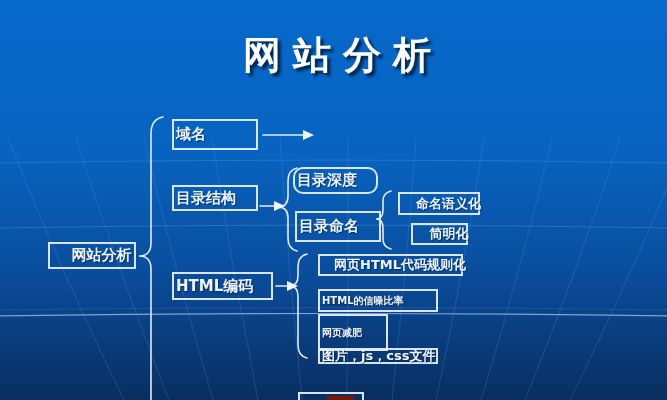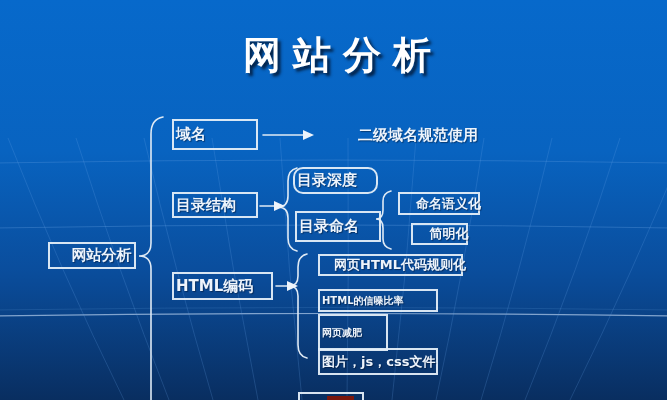--- a/index.html
+++ b/index.html
@@ -41,31 +41,31 @@
   }
   .fs15{font-size:15px;}
   .fs14{font-size:10px;}
   .fs13{font-size:13px;}
   
   #root-box{left:48px;top:242px;width:88px;height:27px;font-size:15px;}
   
   #domain-box{left:172px;top:119px;width:86px;height:31px;}
   #domain-result{left:339px;top:126px;}
   
-  #dir-box{left:172px;top:192px;width:86px;height:26px;}
+  #dir-box{left:172px;top:185px;width:86px;height:26px;}
   #dir-depth-box{left:293px;top:167px;width:85px;height:27px;border-radius:10px;}
   #dir-naming-box{left:295px;top:211px;width:86px;height:31px;}
   #naming-sem-box{left:398px;top:192px;width:82px;height:23px;}
   #concise-box{left:400px;top:223px;width:57px;height:22px;margin-left:11px;}
   
   #html-box{left:172px;top:272px;width:101px;height:28px;}
   #html-rule-box{left:318px;top:254px;width:145px;height:22px;}
   #html-snr-box{left:318px;top:289px;width:120px;height:23px;}
   #page-slim-box{left:318px;top:314px;width:70px;height:37px;}
-  #files-box{left:318px;top:348px;width:120px;height:27px;}
+  #files-box{left:318px;top:348px;width:120px;height:16px;}
   
   #cutoff-box{
     left:298px;top:392px;width:66px;height:8px;
     border:2px solid rgba(228,238,248,.95);
     border-bottom:none;
   }
   #cutoff-red{
     margin:2px 8px 0 8px;
     height:4px;
     background:#7a170d;
@@ -121,21 +121,20 @@
       <polygon points="274,201 285,206 274,211"></polygon>
       <polygon points="287,281 298,286 287,291"></polygon>
     </g>
   </svg>
 
   <div id="title" class="abs">网站分析</div>
 
   <div id="root-box" class="abs node ctr">网站分析</div>
 
   <div id="domain-box" class="abs node pl fs15">域名</div>
-  <div id="domain-result" class="abs plain-label fs15">二级域名规范使用</div>
 
   <div id="dir-box" class="abs node pl fs15">目录结构</div>
   <div id="dir-depth-box" class="abs node pl fs15">目录深度</div>
   <div id="dir-naming-box" class="abs node pl fs15">目录命名</div>
   <div id="naming-sem-box" class="abs node ctr fs13">命名语义化</div>
   <div id="concise-box" class="abs node ctr fs13">简明化</div>
 
   <div id="html-box" class="abs node pl fs15">HTML编码</div>
   <div id="html-rule-box" class="abs node ctr fs13">网页HTML代码规则化</div>
   <div id="html-snr-box" class="abs node pl fs14">HTML的信噪比率</div>

